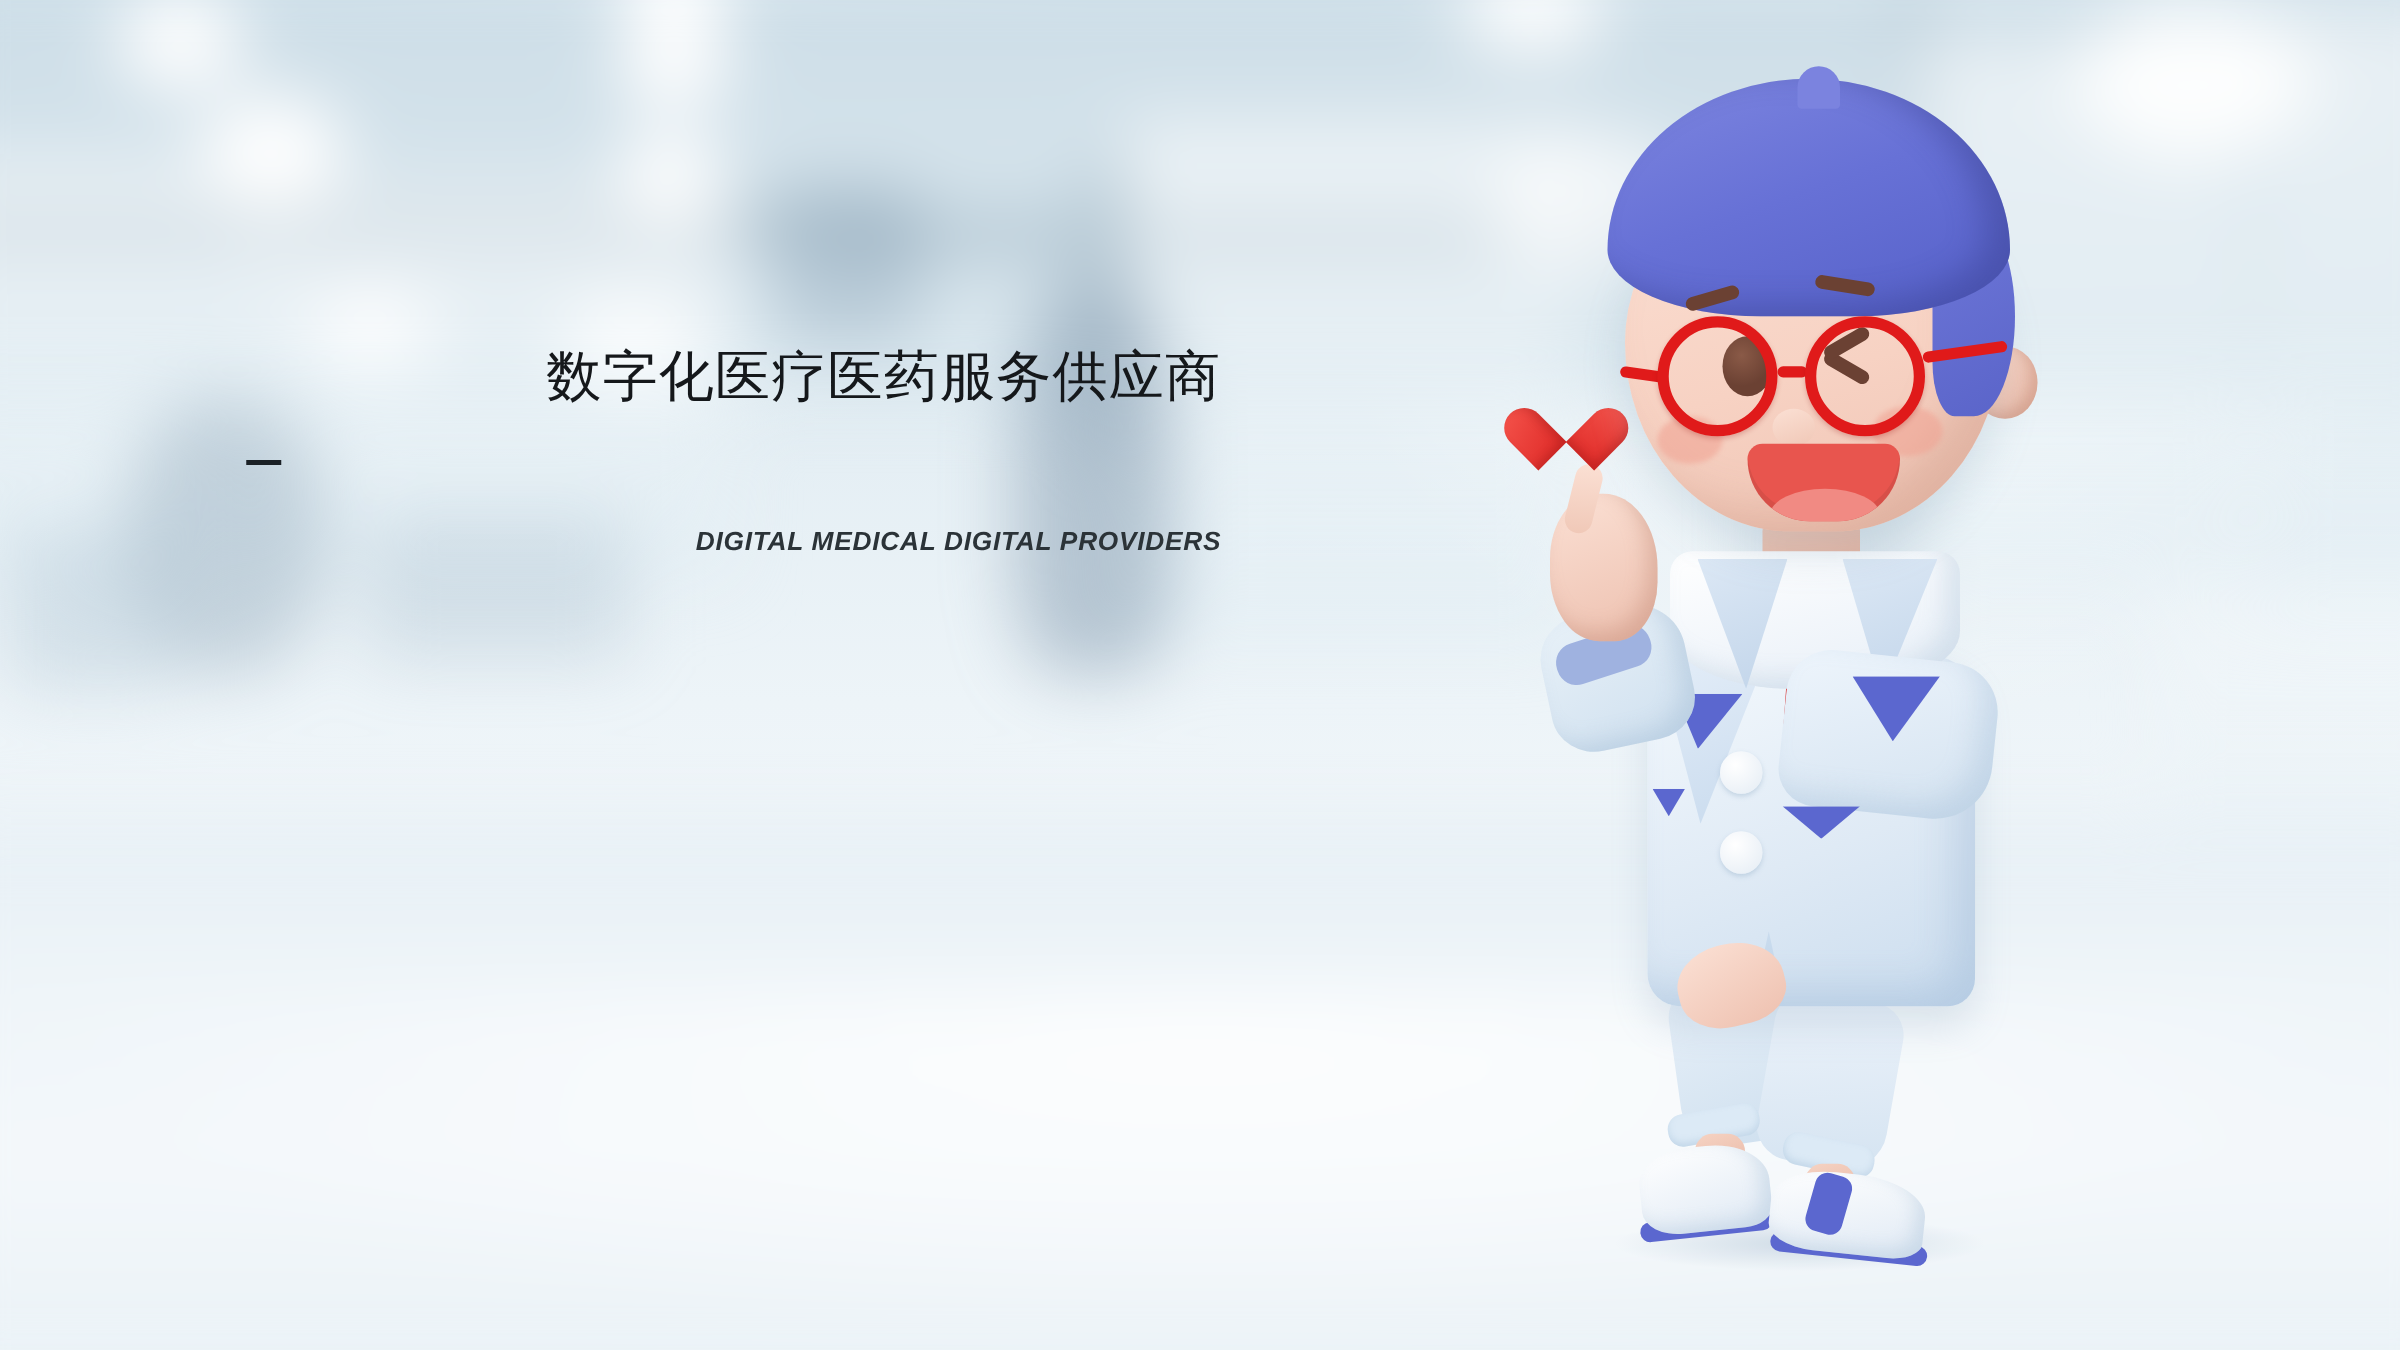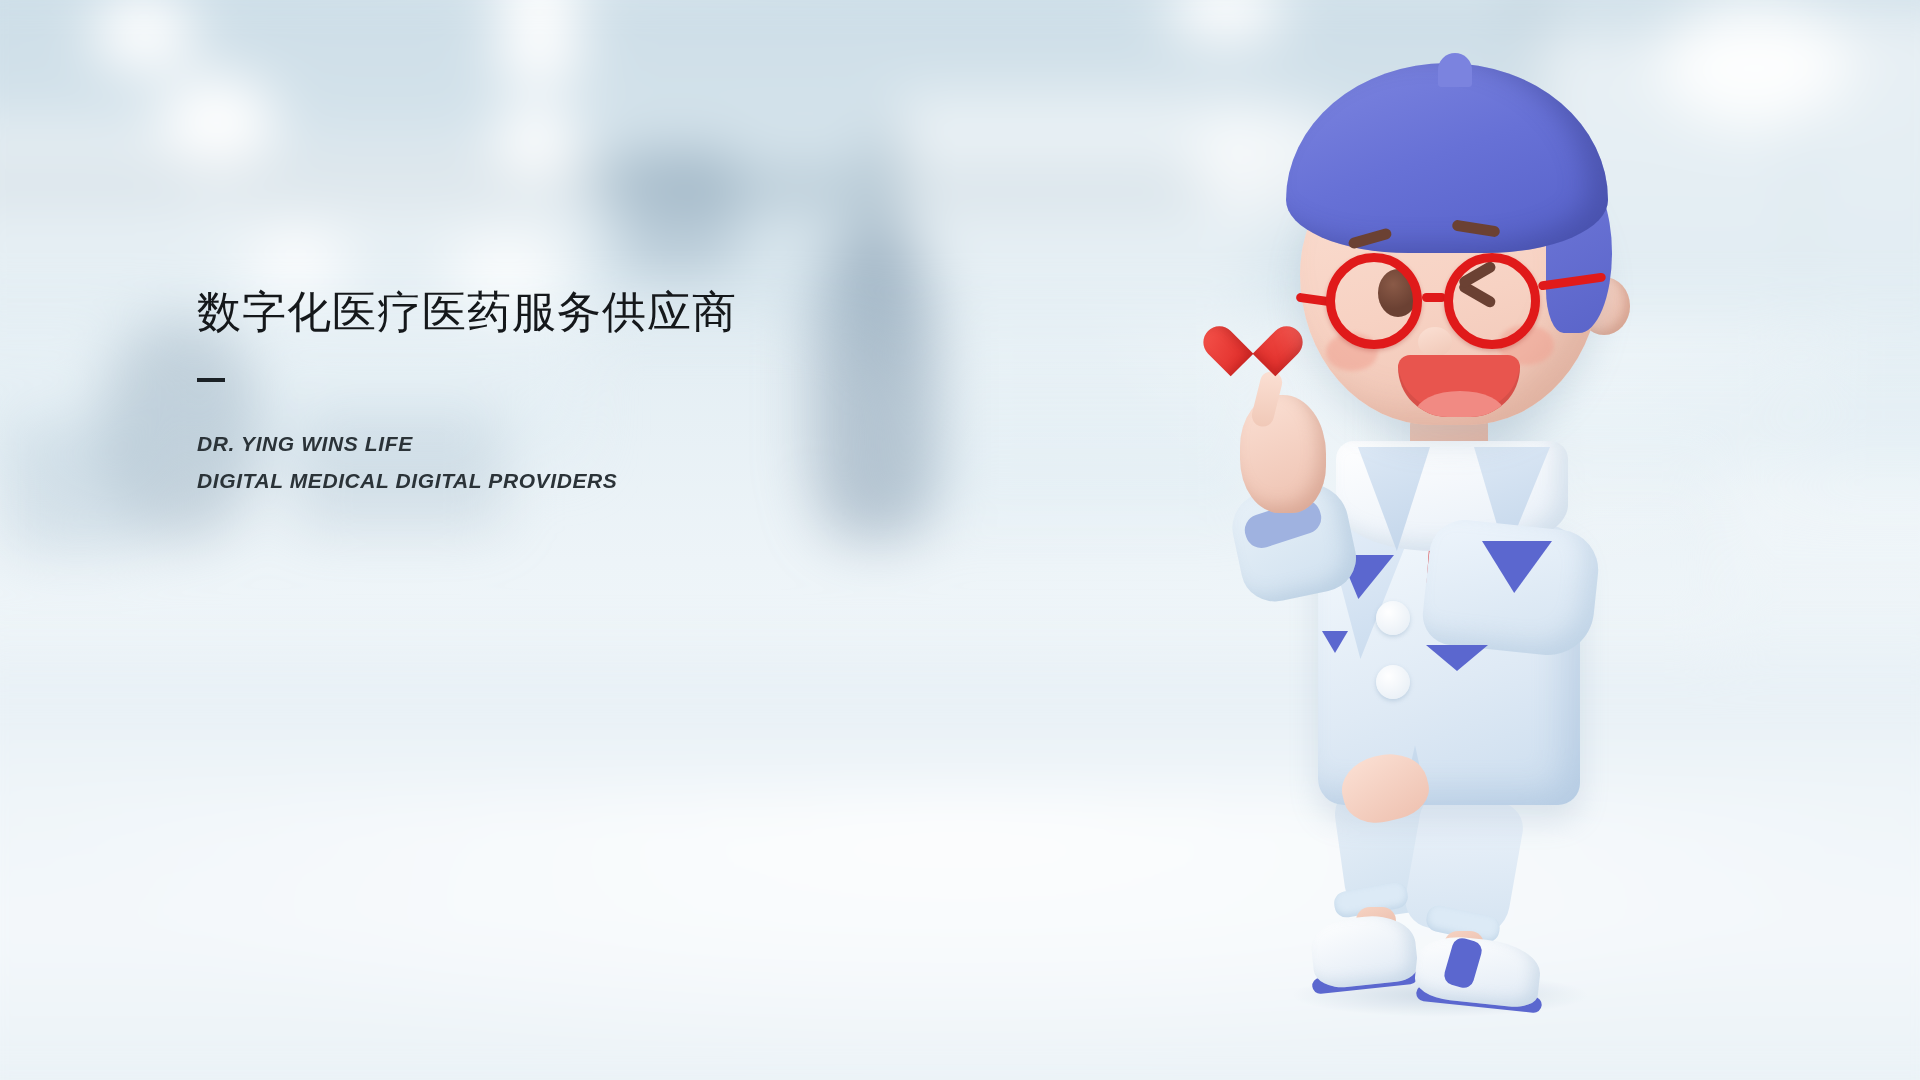--- a/index.html
+++ b/index.html
@@ -41,21 +41,21 @@
     background:linear-gradient(180deg,#e6eff5 0%,#eff5f9 30%,#f4f8fb 60%,#e9f1f6 100%);
   }
   .floor-sheen {
     position:absolute; bottom:0; width:100%; height:300px;
     background:radial-gradient(ellipse at 50% 0%, rgba(255,255,255,.9) 0%, rgba(255,255,255,0) 65%);
   }
   .bokeh { position:absolute; border-radius:50%; background:#ffffff; }
   .smudge { position:absolute; border-radius:50%; }
 
   
-  .copy { position:absolute; left:197px; top:288px; width:780px; }
+  .copy { position:absolute; left:197px; top:278px; width:780px;text-align:right; }
 
   .subhead {
     font-size:44px; line-height:1.1; color:#15181b;
     letter-spacing:1px; white-space:nowrap;
     font-family:"DejaVu Sans","Liberation Sans",sans-serif;
   }
   .headline {
     margin-top:22px;
     font-size:74px; line-height:1.12; font-weight:bold;
     color:#ef1a1a; letter-spacing:10px; white-space:nowrap;
@@ -376,21 +376,20 @@
     </div>
   </div>
 
   <div class="copy">
     <div class="subhead">数字化医疗医药服务供应商</div>
 
 
     <div class="rule"></div>
 
     <div class="eng">
-      <div>DR. YING WINS LIFE</div>
       <div>DIGITAL MEDICAL DIGITAL PROVIDERS</div>
     </div>
   </div>
 
   <div class="mascot">
 
     <div class="m mascot-shadow"></div>
 
     <div class="m leg-back"></div>
     <div class="m leg-front"></div>

